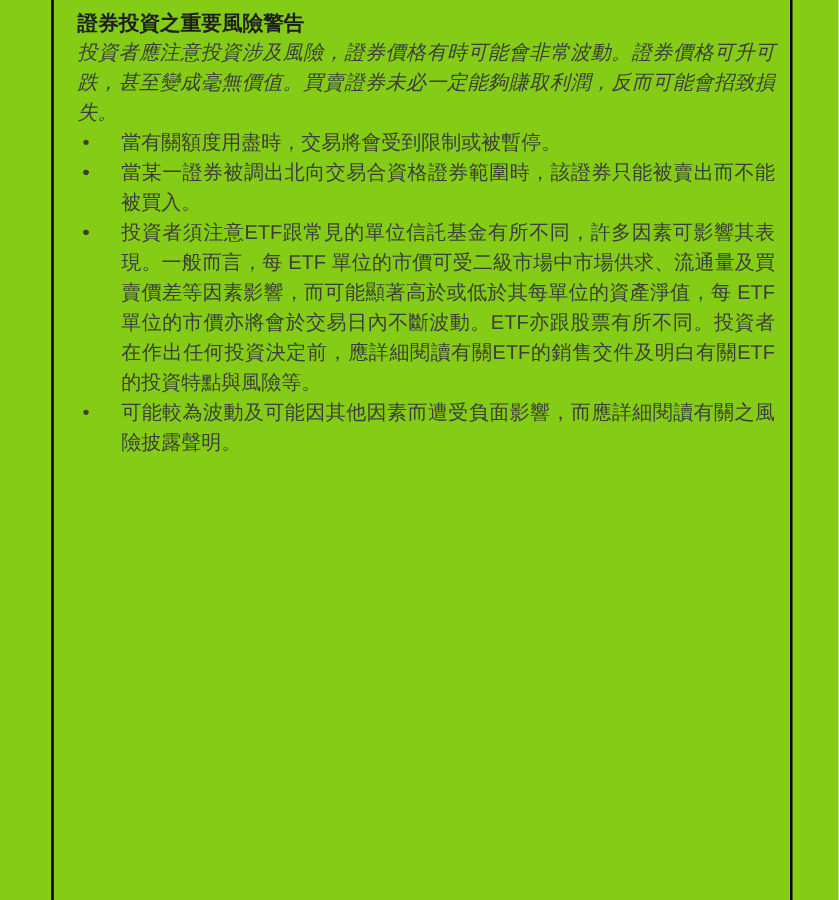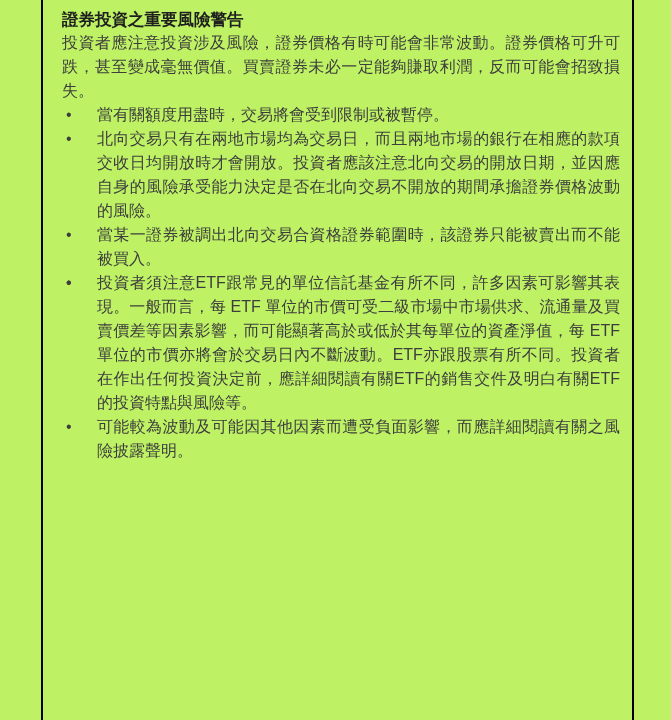--- a/index.html
+++ b/index.html
@@ -4,21 +4,21 @@
 <style>
   html, body {
     margin: 0;
     padding: 0;
     background: #ffffff;
   }
   .page {
     position: relative;
     width: 671px;
     height: 720px;
-    background: #bef264;
+    background: #84cc16;
     overflow: hidden;
     font-family: "Liberation Sans", sans-serif;
   }
   .vline {
     position: absolute;
     top: 0;
     width: 1.5px;
     height: 720px;
     background: #000000;
   }
@@ -37,20 +37,21 @@
   .doc-title {
     margin: 0;
     font-size: 16.5px;
     font-weight: 700;
     color: #1f1f1f;
     line-height: 24px;
     text-align: left;
   }
   .para {
     margin: 0;
+    font-style: italic;
   }
   .bullet-list {
     margin: 0;
     padding: 0;
     list-style: none;
   }
   .bullet-item {
     position: relative;
     padding-left: 35px;
   }
@@ -75,21 +76,20 @@
 
     <p class="para">投資者應注意投資涉及風險，證券價格有時可能會非常波動。證券價格可升可跌，甚至變成毫無價值。買賣證券未必一定能夠賺取利潤，反而可能會招致損失。</p>
 
     <ul class="bullet-list">
       <li class="bullet-item">
         <span class="bullet-marker">•</span>
         <span>當有關額度用盡時，交易將會受到限制或被暫停。</span>
       </li>
       <li class="bullet-item">
         <span class="bullet-marker">•</span>
-        <span>北向交易只有在兩地市場均為交易日，而且兩地市場的銀行在相應的款項交收日均開放時才會開放。投資者應該注意北向交易的開放日期，並因應自身的風險承受能力決定是否在北向交易不開放的期間承擔證券價格波動的風險。</span>
       </li>
       <li class="bullet-item">
         <span class="bullet-marker">•</span>
         <span>當某一證券被調出北向交易合資格證券範圍時，該證券只能被賣出而不能被買入。</span>
       </li>
       <li class="bullet-item">
         <span class="bullet-marker">•</span>
       </li>
       <li class="bullet-item">
         <span class="bullet-marker">•</span>

